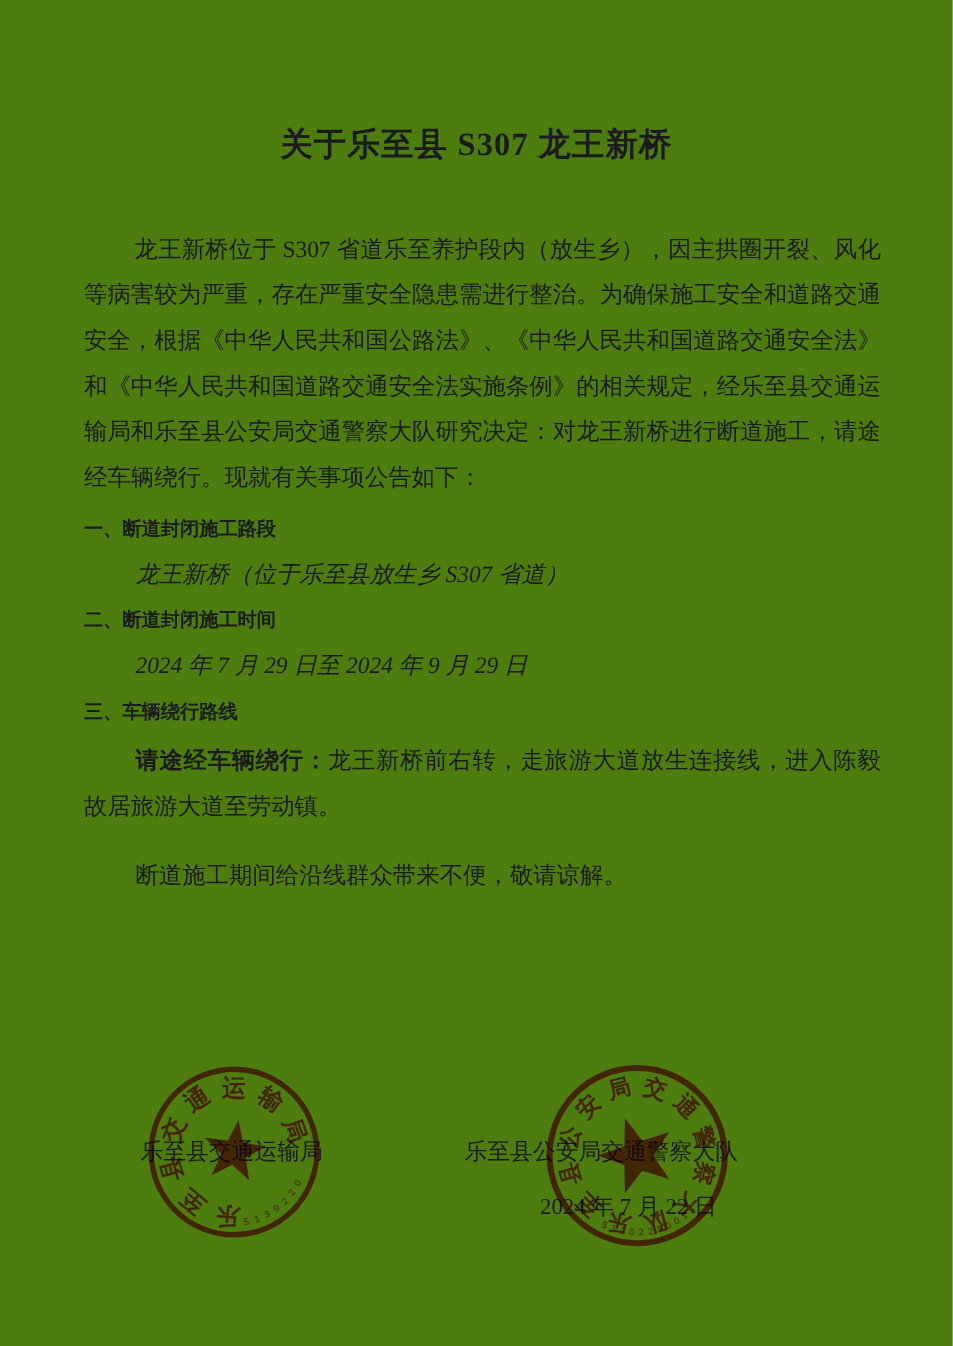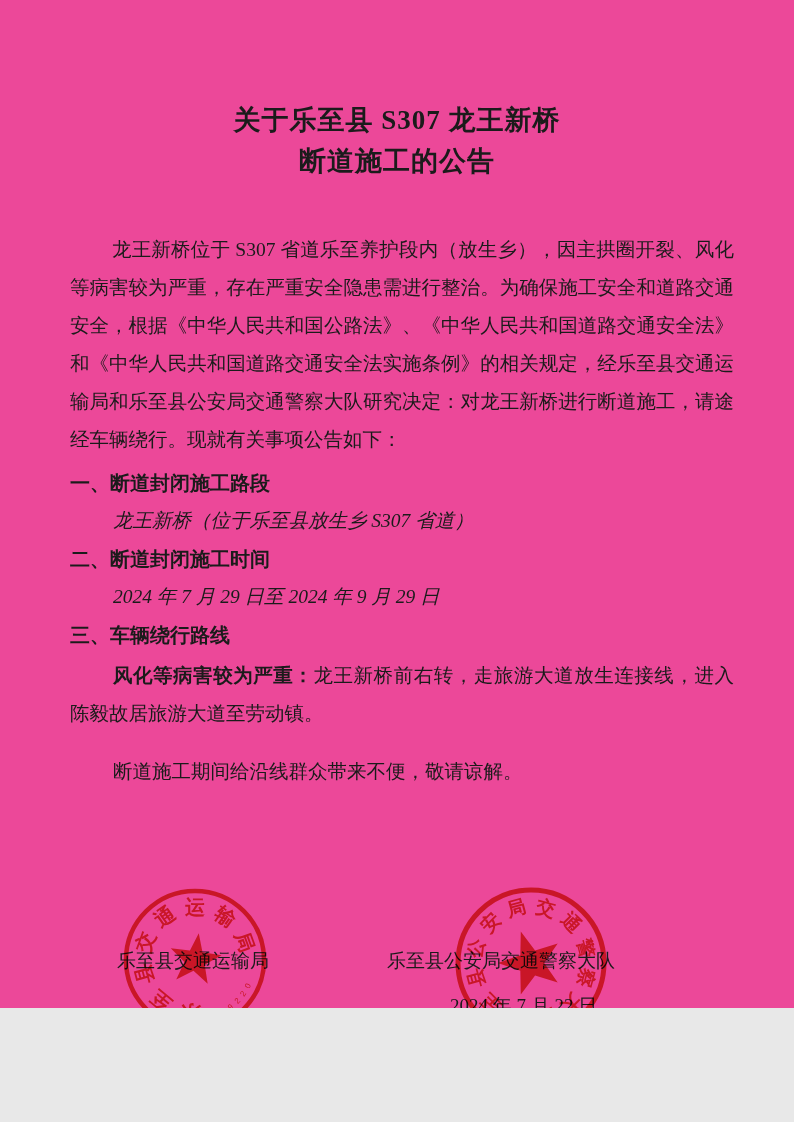--- a/index.html
+++ b/index.html
@@ -1,32 +1,32 @@
 <!DOCTYPE html>
 <html><head>
 <meta charset="utf-8">
 <style>
   html,body{margin:0;padding:0;background:#e8e8e8;}
   .page{
-    position:relative;width:794px;height:1008px;margin:0 auto;
-    background:#ec4899;color:#1b1b1b;overflow:hidden;
+    position:relative;width:794px;height:1122px;margin:0 auto;
+    background:#4d7c0f;color:#1b1b1b;overflow:hidden;
     font-family:"Liberation Serif","DejaVu Serif",serif;
   }
   .title{
     padding-top:100px;text-align:center;font-weight:bold;
     font-size:27px;line-height:41px;letter-spacing:1px;
   }
   .body{
     margin:49px 60px 0 70px;font-size:19.5px;line-height:38px;
     text-align:justify;text-justify:inter-character;
   }
   .intro{text-indent:2.15em;margin:0;}
   .sec-heading{
     font-family:Liberation Serif, serif;
-    font-weight:bold;font-size:20px;
+    font-weight:bold;font-size:16px;
   }
   .sec-heading.first{margin-top:5px;}
   .sec-body{text-indent:2.2em;font-style:italic;}
   .route{margin-top:2px;text-indent:2.2em;}
   .route .route-label{
     font-family:"Liberation Sans","DejaVu Sans",sans-serif;
     font-weight:bold;
   }
   .closing{margin-top:2px;text-indent:2.2em;}
   .sig{position:absolute;font-size:19px;line-height:26px;z-index:2;white-space:nowrap;}
@@ -37,35 +37,34 @@
   .seal-left{left:121px;top:886px;}
   .seal-right{left:452px;top:884px;}
 </style>
 </head>
 <body>
 
 <div class="page">
 
   <div class="title">
     <div>关于乐至县 S307 龙王新桥</div>
-    <div>断道施工的公告</div>
   </div>
 
   <div class="body">
     <p class="intro">龙王新桥位于 S307 省道乐至养护段内（放生乡），因主拱圈开裂、风化等病害较为严重，存在严重安全隐患需进行整治。为确保施工安全和道路交通安全，根据《中华人民共和国公路法》、《中华人民共和国道路交通安全法》和《中华人民共和国道路交通安全法实施条例》的相关规定，经乐至县交通运输局和乐至县公安局交通警察大队研究决定：对龙王新桥进行断道施工，请途经车辆绕行。现就有关事项公告如下：</p>
 
     <div class="sec-heading first">一、断道封闭施工路段</div>
     <div class="sec-body">龙王新桥（位于乐至县放生乡 S307 省道）</div>
 
     <div class="sec-heading">二、断道封闭施工时间</div>
     <div class="sec-body">2024 年 7 月 29 日至 2024 年 9 月 29 日</div>
 
     <div class="sec-heading">三、车辆绕行路线</div>
 
-    <p class="route"><span class="route-label">风化等病害较为严重：</span><span>龙王新桥前右转，走旅游大道放生连接线，进入陈毅故居旅游大道至劳动镇。</span></p>
+    <p class="route"><span class="route-label">请途经车辆绕行：</span><span>龙王新桥前右转，走旅游大道放生连接线，进入陈毅故居旅游大道至劳动镇。</span></p>
 
 
     <p class="closing">断道施工期间给沿线群众带来不便，敬请谅解。</p>
   </div>
 
   <div class="sig sig-left">乐至县交通运输局</div>
   <div class="sig sig-right">乐至县公安局交通警察大队</div>
   <div class="doc-date">2024 年 7 月 22 日</div>
 
   <div class="seal seal-left"><svg width="148" height="148" viewBox="0 0 148 148">

